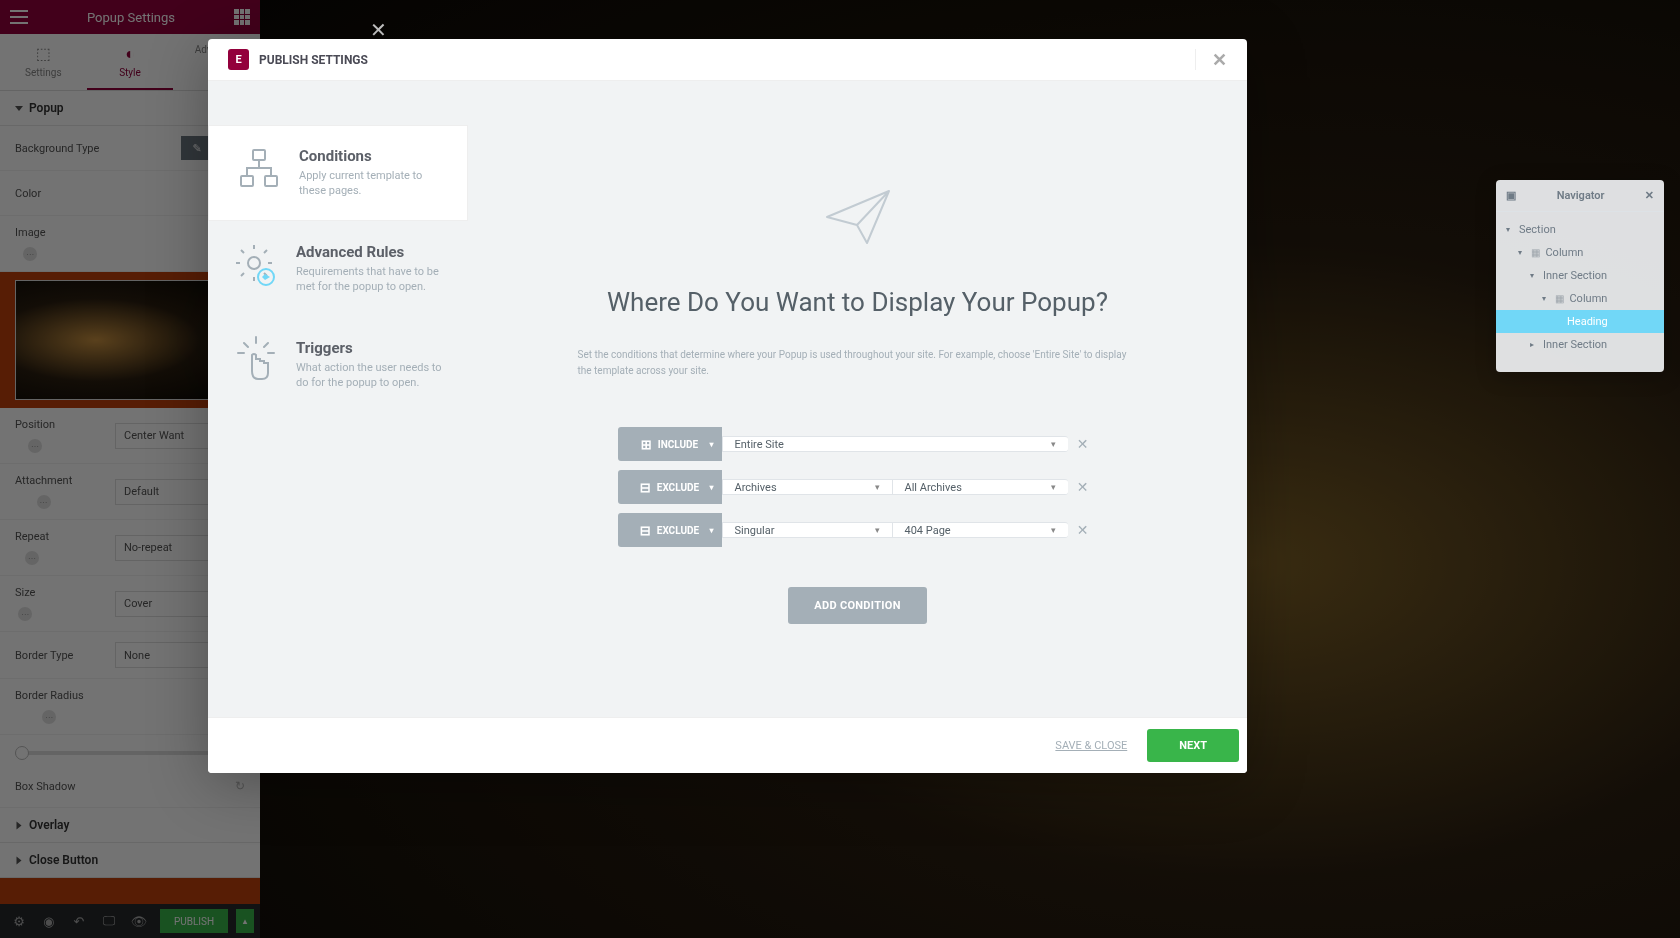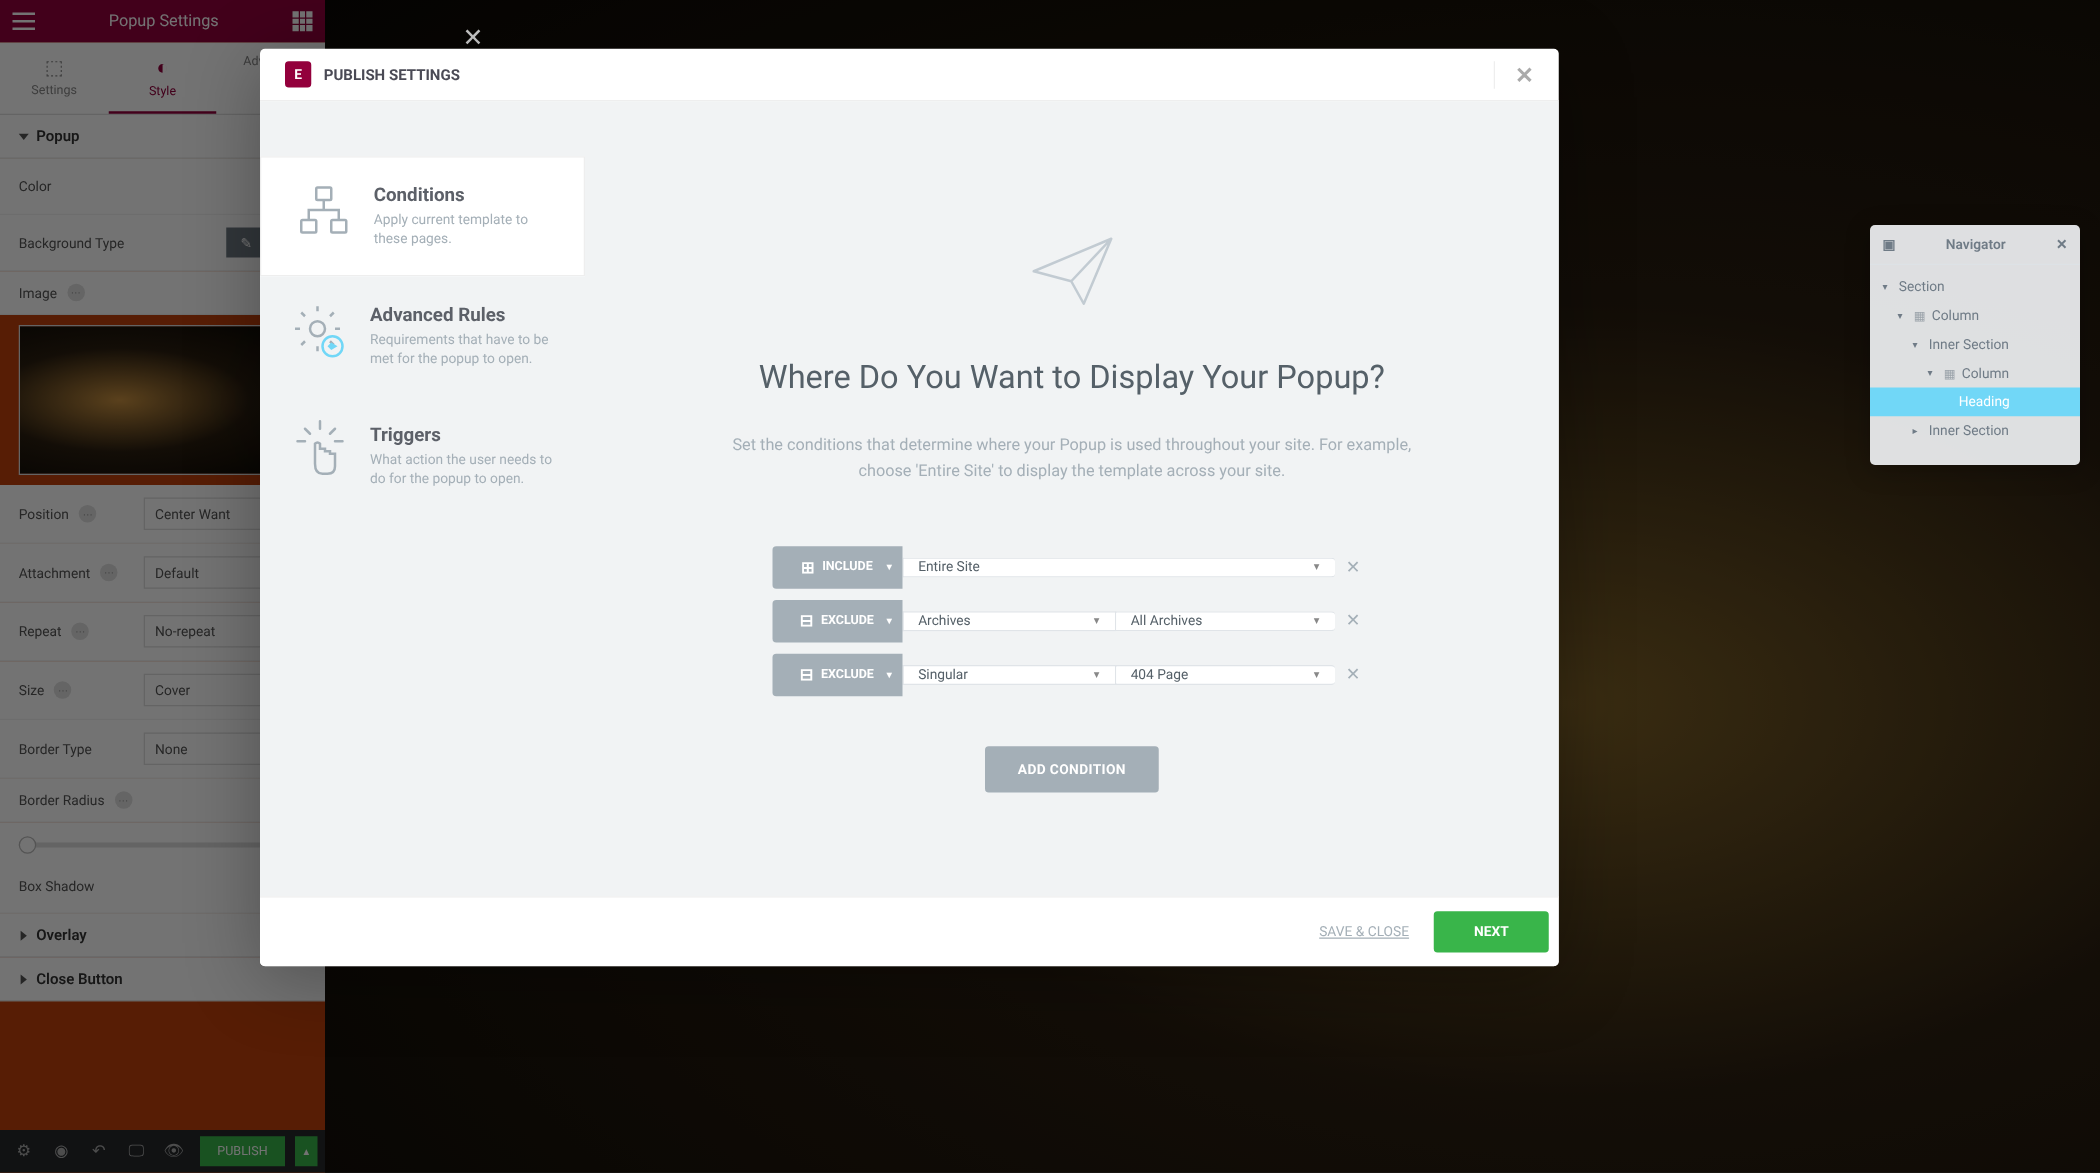--- a/index.html
+++ b/index.html
@@ -17,21 +17,21 @@
 .sidebar-header .grid-icon { width: 16px; height: 16px; display: grid; grid-template-columns: 1fr 1fr 1fr; gap: 1px; }
 .sidebar-header .grid-icon span { background: #fff; }
 .sidebar-tabs { display: flex; background: #fff; border-bottom: 1px solid #ddd; }
 .sidebar-tab { flex: 1; padding: 10px 0; text-align: center; font-size: 10px; color: #888; cursor: pointer; }
 .sidebar-tab.active { color: #93003c; border-bottom: 2px solid #93003c; }
 .sidebar-tab .tab-icon { display: block; margin: 0 auto 4px; font-size: 16px; }
 .section-header { background: #fff; padding: 10px 15px; font-size: 12px; font-weight: 600; color: #333; display: flex; align-items: center; gap: 6px; border-bottom: 1px solid #e6e6e6; }
 .caret { width: 0; height: 0; border-left: 4px solid transparent; border-right: 4px solid transparent; border-top: 5px solid #555; }
 .caret-r { transform: rotate(-90deg); }
 .control-row { display: flex; align-items: center; justify-content: space-between; padding: 10px 15px; font-size: 11px; color: #555; background: #fff; border-bottom: 1px solid #f2f2f2; }
-.control-label { display: flex; align-items: center; gap: 8px; }
+.control-label { display: flex; align-items: center; gap: 8px; flex-direction: column; }
 .inf { width: 14px; height: 14px; border-radius: 50%; background: #e0e0e0; display: inline-flex; align-items: center; justify-content: center; font-size: 8px; color: #999; }
 .bg-type-toggle { display: flex; }
 .bg-type-toggle span { width: 32px; height: 24px; background: #555; display: flex; align-items: center; justify-content: center; color: #fff; font-size: 11px; }
 .bg-type-toggle span:first-child { background: #6d7882; }
 .bg-type-toggle span:last-child { background: #e0e0e0; color: #999; }
 .image-preview { margin: 8px 15px; height: 120px; background: radial-gradient(ellipse at 35% 50%, #c89040 0%, #2a1e10 50%, #0a0805 100%); border: 1px solid #ddd; }
 .select-ctrl { width: 130px; height: 26px; border: 1px solid #ddd; background: #fff; padding: 0 8px; font-size: 11px; color: #555; display: flex; align-items: center; justify-content: space-between; }
 .select-caret { font-size: 9px; color: #888; }
 .slider-row { padding: 10px 15px; background: #fff; }
 .slider-track { height: 4px; background: #ddd; border-radius: 2px; position: relative; margin-top: 6px; }
@@ -60,21 +60,21 @@
 .modal-body { flex: 1; display: flex; }
 .modal-sidebar { width: 260px; background: #f1f3f4; display: flex; flex-direction: column; padding-top: 44px; }
 .ms-item { display: flex; gap: 18px; padding: 22px 26px; cursor: pointer; }
 .ms-item.active { background: #fff; border-left: 3px solid #71d7f7; margin-left: -3px; padding-left: 29px; box-shadow: 0 0 0 1px #eee inset; }
 .ms-icon { width: 44px; height: 44px; flex-shrink: 0; display: flex; align-items: center; justify-content: center; }
 .ms-title { font-size: 15px; font-weight: 700; color: #5c6068; margin-bottom: 3px; }
 .ms-desc { font-size: 11px; color: #a4afb7; line-height: 1.4; }
 .modal-main { flex: 1; background: #f1f3f4; display: flex; flex-direction: column; align-items: center; padding-top: 106px; }
 .plane-icon { color: #c2cbd2; margin-bottom: 36px; }
 .main-title { font-size: 26px; color: #556068; font-weight: 400; margin-bottom: 30px; }
-.main-desc { font-size: 13px; color: #a4afb7; text-align: center; line-height: 1.6; margin-bottom: 48px; max-width: 560px; }
+.main-desc { font-size: 10px; color: #a4afb7; text-align: left; line-height: 1.6; margin-bottom: 48px; max-width: 560px; }
 .cond-rows { width: 480px; display: flex; flex-direction: column; gap: 9px; margin-bottom: 40px; }
 .cond-row { display: flex; align-items: center; gap: 0; }
 .cond-type { width: 104px; height: 34px; background: #a4afb7; color: #fff; font-size: 10px; font-weight: 700; display: flex; align-items: center; justify-content: center; gap: 6px; border-radius: 3px 0 0 3px; position: relative; }
 .cond-type .ct-icon { font-size: 13px; }
 .cond-type .ct-caret { position: absolute; right: 8px; font-size: 8px; }
 .cond-select { flex: 1; height: 16px; background: #fff; border: 1px solid #e0e4e8; display: flex; align-items: center; justify-content: space-between; padding: 0 12px; font-size: 11px; color: #556068; }
 .cond-select:not(:last-of-type) { border-right: none; }
 .cond-select.first-sel { border-radius: 0; }
 .cond-select.last-sel { border-radius: 0 3px 3px 0; }
 .cond-remove { width: 30px; font-size: 14px; color: #a4afb7; text-align: center; cursor: pointer; }
@@ -129,29 +129,29 @@
   <div class="sidebar-tabs">
     <div class="sidebar-tab"><span class="tab-icon">⬚</span><span>Settings</span></div>
     <div class="sidebar-tab active"><span class="tab-icon">◐</span><span>Style</span></div>
     <div class="sidebar-tab"><span>Advanced</span></div>
   </div>
   <div class="section-header">
       <span class="caret"></span>
       <span>Popup</span>
     </div>
   <div class="control-row">
-    <span>Color</span>
-    <span style="width:24px;height:24px;border:1px solid #ddd;background:#fff;"></span>
-  </div>
-  <div class="control-row">
     <span>Background Type</span>
     <div class="bg-type-toggle">
         <span>✎</span>
         <span>▤</span>
       </div>
+  </div>
+  <div class="control-row">
+    <span>Color</span>
+    <span style="width:24px;height:24px;border:1px solid #ddd;background:#fff;"></span>
   </div>
   <div class="control-row">
     <span class="control-label">
         <span>Image</span>
         <span class="inf">⋯</span>
       </span>
     <span style="color:#888;">Sel</span>
   </div>
   <div class="image-preview"></div>
   <div class="control-row">

